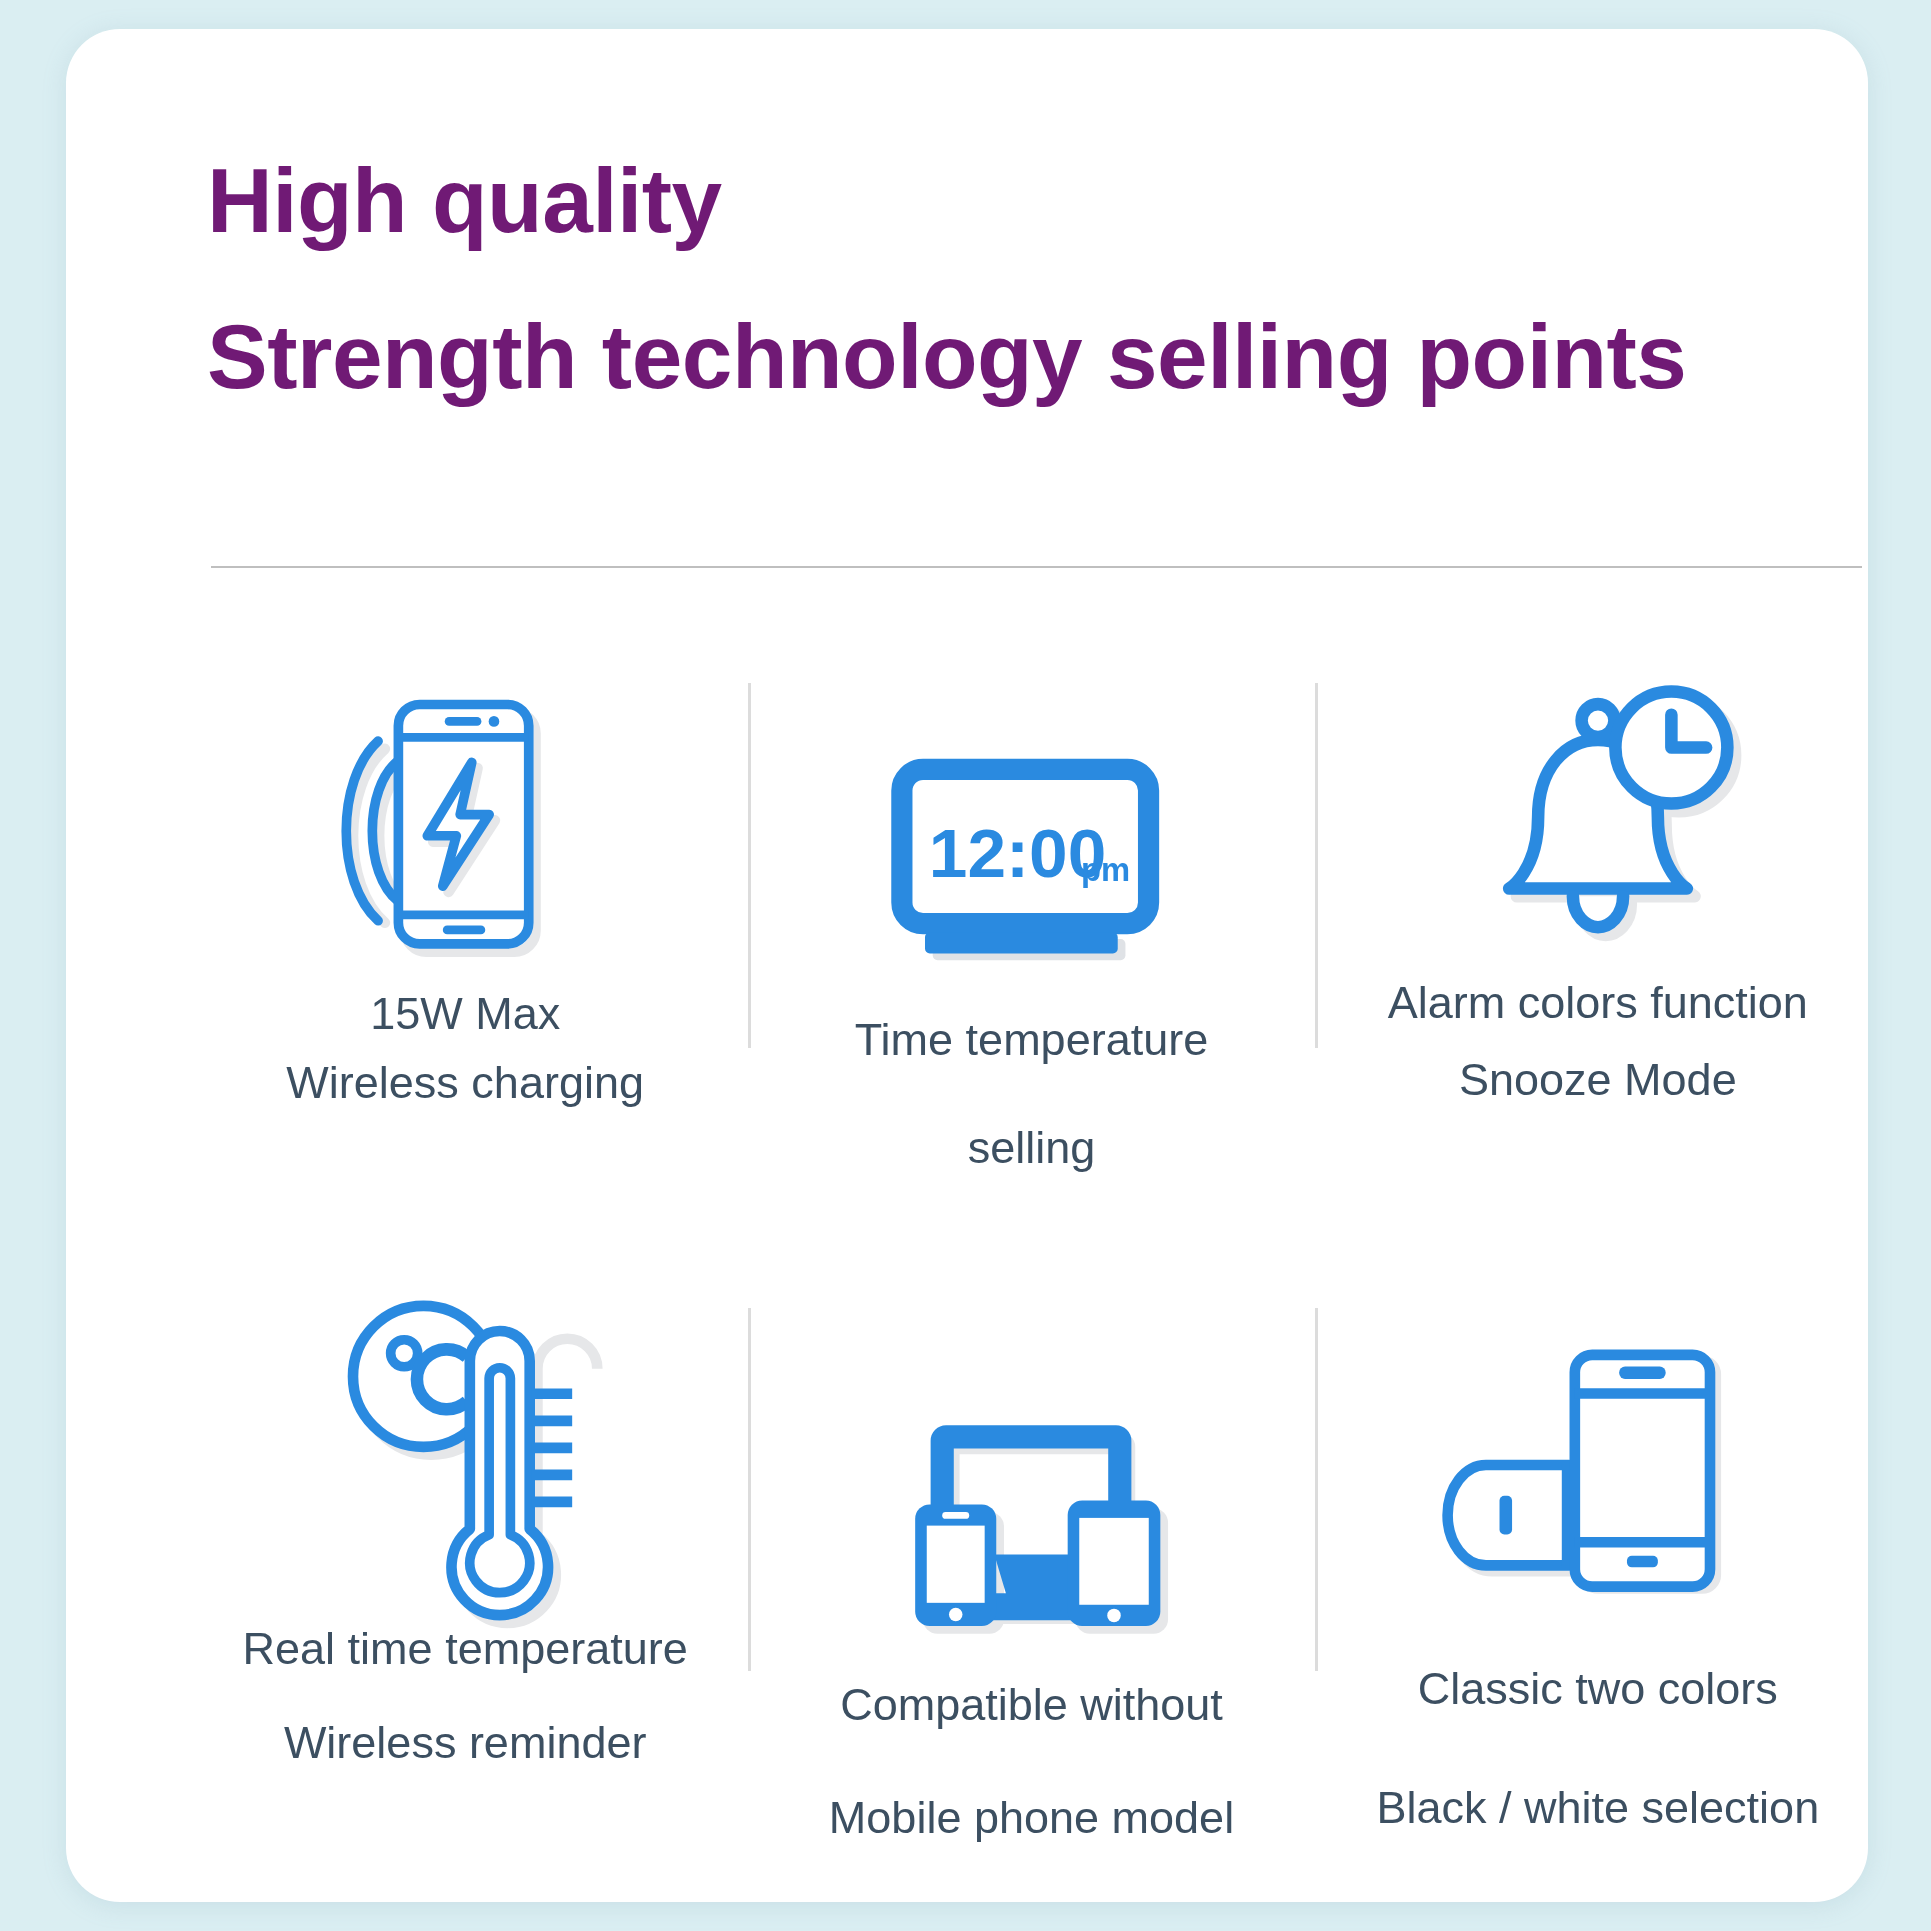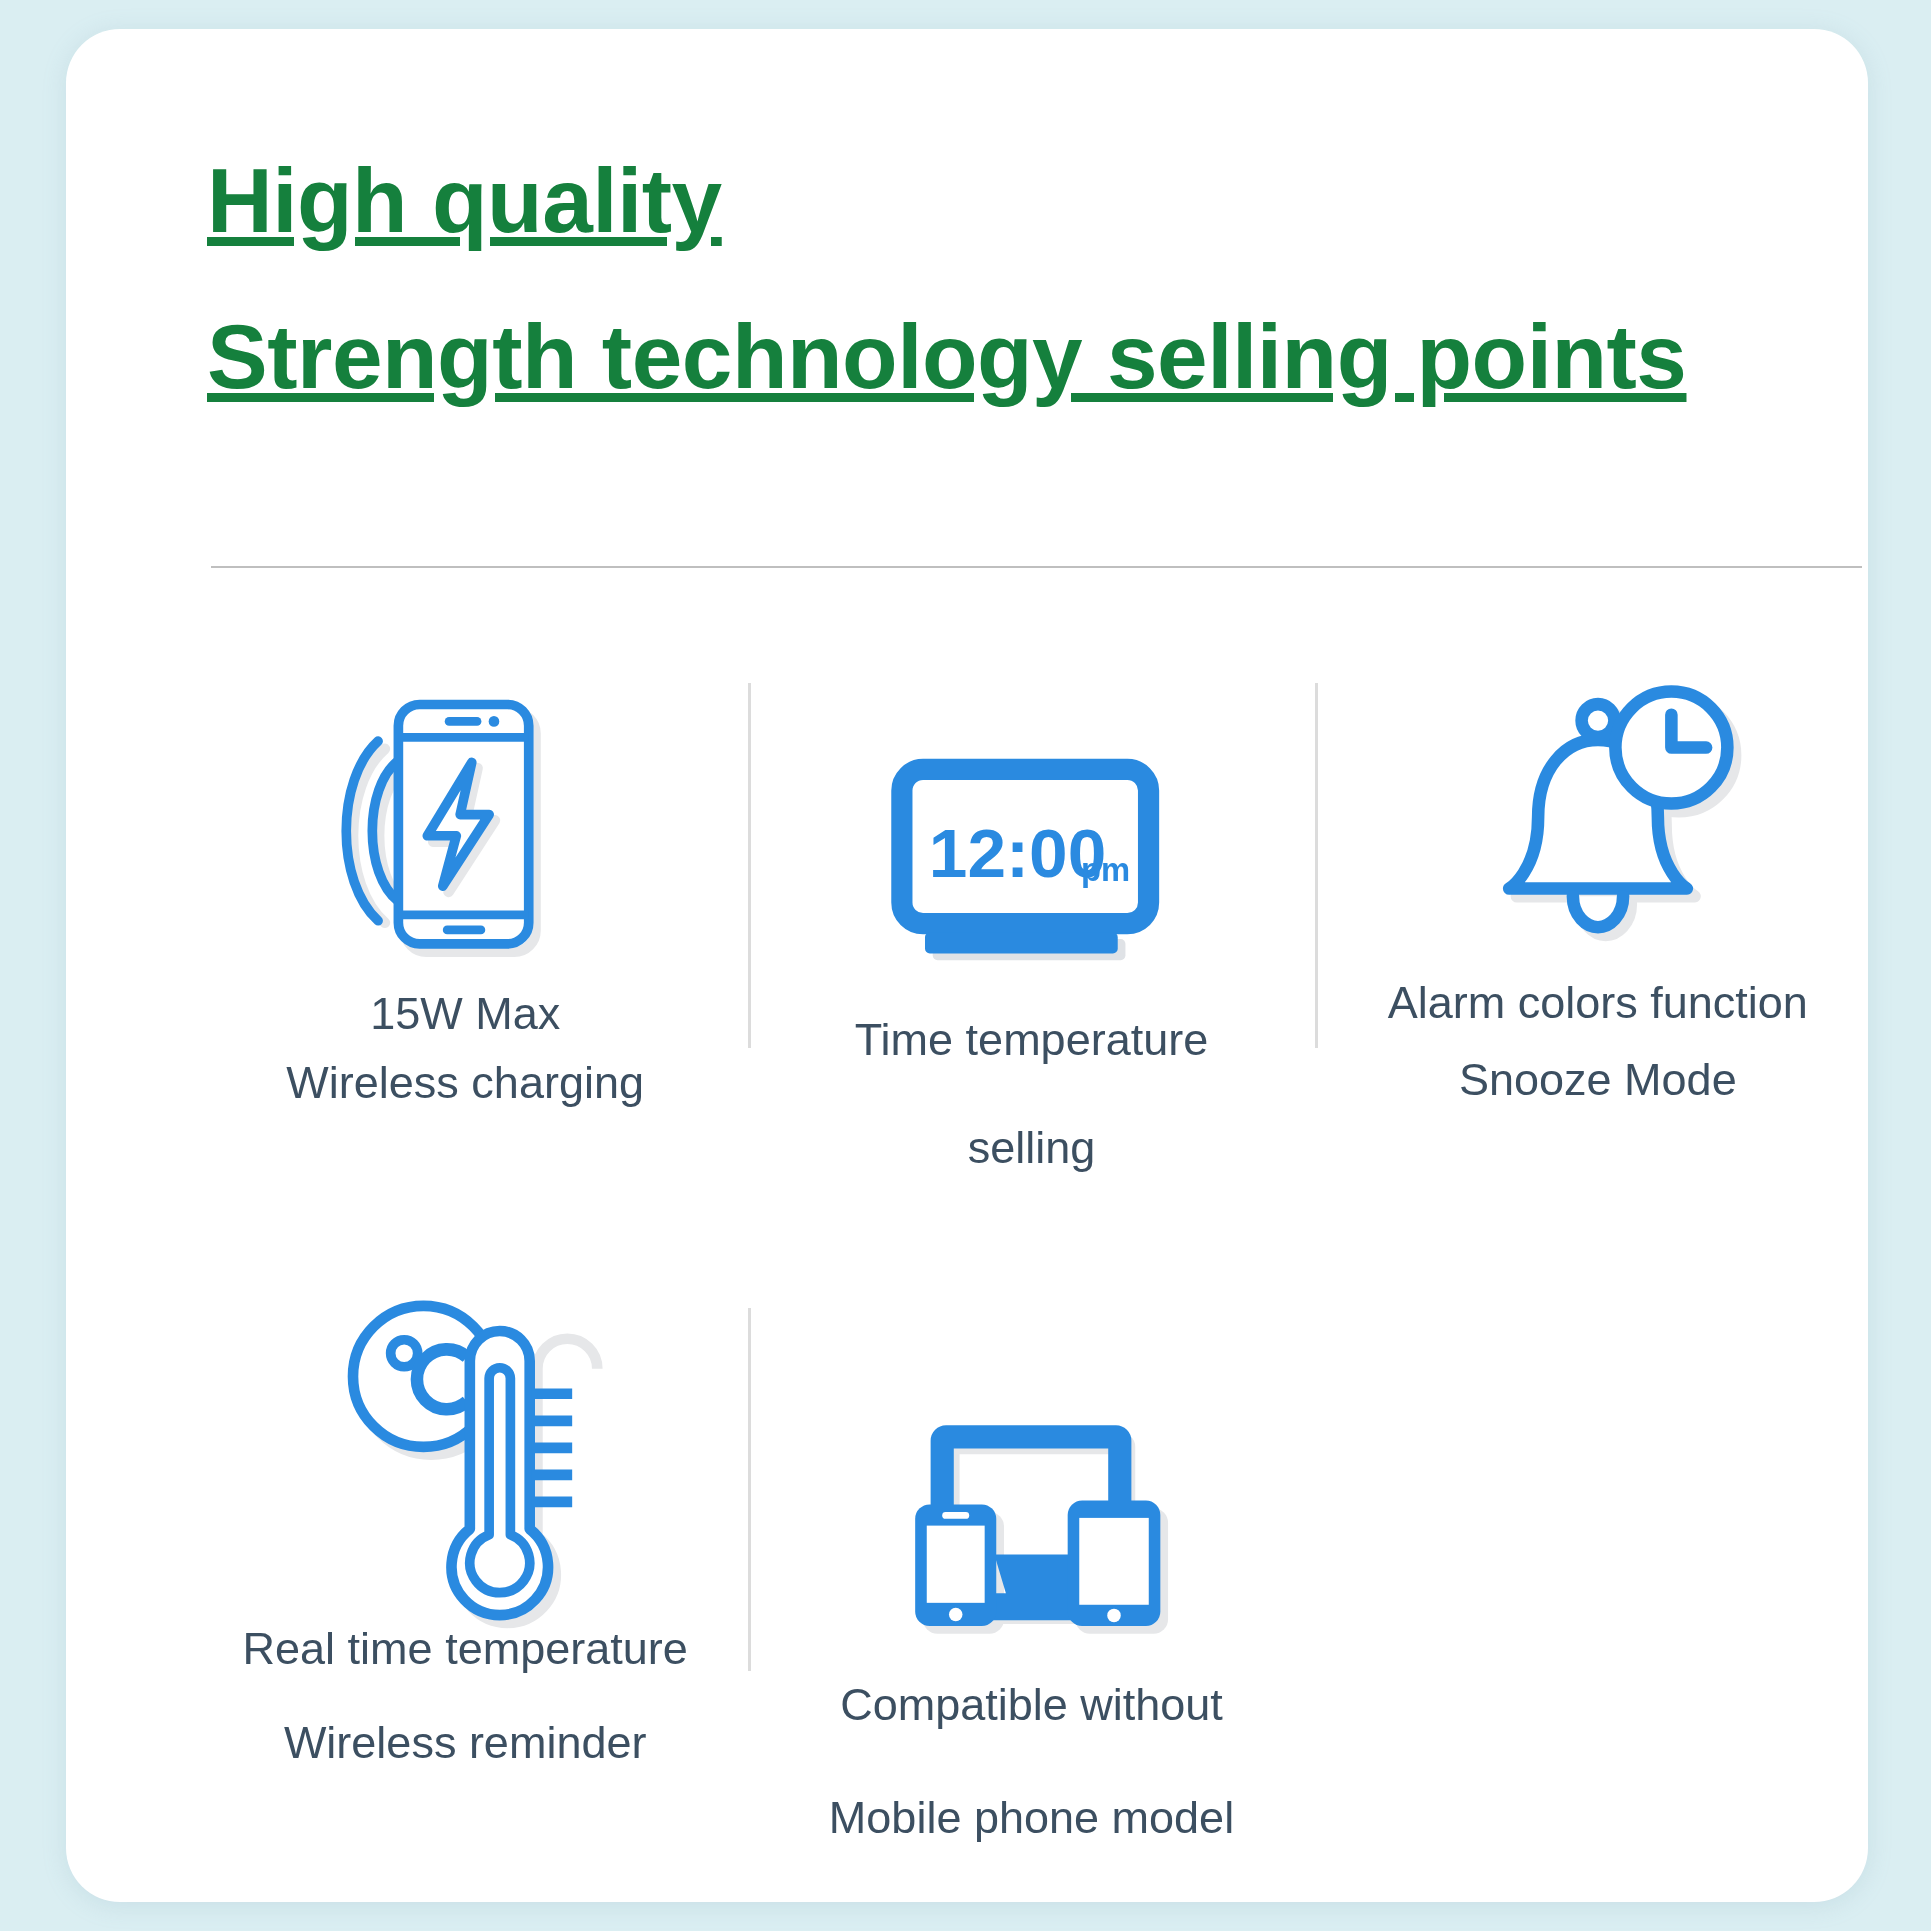--- a/index.html
+++ b/index.html
@@ -32,25 +32,24 @@
   }
 
   
   .headings {
     position: absolute;
     left: 141px;
     top: 116px;
     width: 1545px;
   }
   .head-line {
-    color: #15803d;
+    color: #701a75;
     font-weight: bold;
     letter-spacing: -0.5px;
     white-space: nowrap;
-    text-decoration: underline;
   }
   .head-line.l1 {
     font-size: 91px;
     line-height: 112px;
   }
   .head-line.l2 {
     font-size: 91px;
     line-height: 114px;
     margin-top: 43px;
   }
@@ -266,17 +265,42 @@
 
             <rect x="188" y="100" width="96" height="130" rx="15" fill="#2a8ae0"></rect>
             <rect x="200" y="118" width="72" height="90" fill="#ffffff"></rect>
             <circle cx="236" cy="219" r="7" fill="#ffffff"></circle>
           </svg>
         </div>
         <div class="caption cap-1">Compatible without</div>
         <div class="caption">Mobile phone model</div>
       </div>
 
+      <div class="cell row2 c6 sep-left">
+        <div class="icon-wrap">
+          <svg width="290" height="280" viewBox="0 0 300 290">
+
+            <g fill="none" stroke="#e6e7e9" stroke-width="11" stroke-linejoin="round">
+              <path d="M40 152 a26 34 0 0 0 0 104 h88 v-104 z"></path>
+              <path d="M150 38 h108 a14 14 0 0 1 14 14 v208 a14 14 0 0 1 -14 14 h-108
+                       a14 14 0 0 1 -14 -14 v-208 a14 14 0 0 1 14 -14 z"></path>
+            </g>
+
+            <path d="M34 146 a26 34 0 0 0 0 104 h86 v-104 z" fill="#ffffff" stroke="#2a8ae0" stroke-width="11" stroke-linejoin="round"></path>
+            <rect x="48" y="178" width="13" height="40" rx="5" fill="#2a8ae0"></rect>
+            <line x1="118" y1="146" x2="118" y2="250" stroke="#2a8ae0" stroke-width="11"></line>
+
+            <path d="M144 32 h104 a18 18 0 0 1 18 18 v204 a18 18 0 0 1 -18 18 h-104
+                     a18 18 0 0 1 -18 -18 v-204 a18 18 0 0 1 18 -18 z" fill="#ffffff" stroke="#2a8ae0" stroke-width="11"></path>
+            <line x1="126" y1="72" x2="266" y2="72" stroke="#2a8ae0" stroke-width="11"></line>
+            <line x1="126" y1="226" x2="266" y2="226" stroke="#2a8ae0" stroke-width="11"></line>
+            <rect x="172" y="44" width="48" height="13" rx="6" fill="#2a8ae0"></rect>
+            <rect x="180" y="240" width="32" height="12" rx="5" fill="#2a8ae0"></rect>
+          </svg>
+        </div>
+        <div class="caption cap-1">Classic two colors</div>
+        <div class="caption">Black / white selection</div>
+      </div>
 
     </div>
   </div>
 </div>
 
 
 </body></html>

